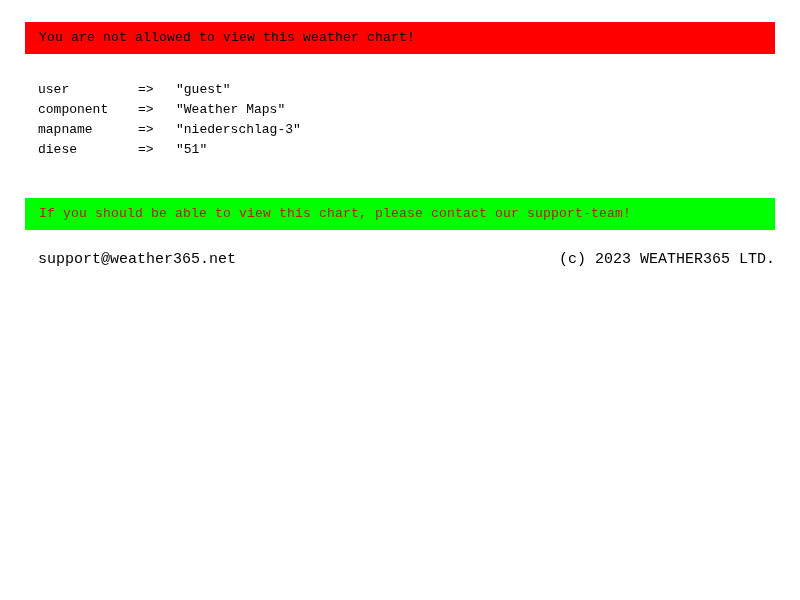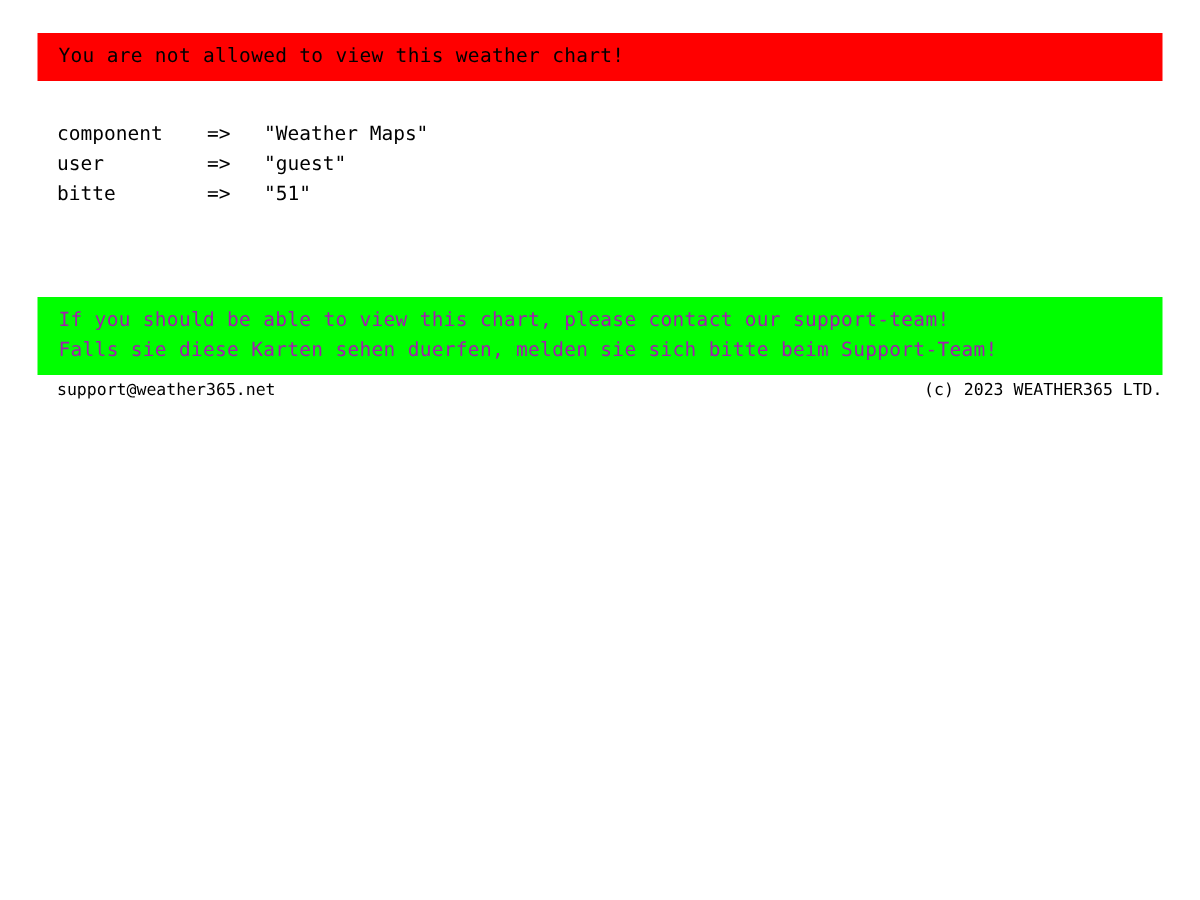--- a/index.html
+++ b/index.html
@@ -12,37 +12,38 @@
   }
   body {
     font-family: "DejaVu Sans Mono", monospace;
     font-size: 13px;
     color: #000000;
   }
   .page {
     position: relative;
     width: 800px;
     height: 600px;
+    font-family: Liberation Mono, monospace;
   }
   .banner {
     position: absolute;
     left: 25px;
     width: 750px;
     box-sizing: border-box;
     padding: 6px 14px;
   }
   .banner-error {
     top: 22px;
     background: #ff0000;
     color: #000000;
   }
   .banner-info {
     top: 198px;
     background: #00ff00;
-    color: #a21caf;
+    color: #b91c1c;
   }
   .banner-line {
     white-space: pre;
     line-height: 20px;
     font-size: 13px;
     letter-spacing: 0.2px;
   }
   .params {
     position: absolute;
     left: 38px;
@@ -66,56 +67,60 @@
     position: absolute;
     left: 38px;
     top: 250px;
     width: 737px;
     display: flex;
     justify-content: space-between;
     align-items: baseline;
   }
   .footer span {
     white-space: pre;
-    font-size: 11px;
+    font-size: 15px;
     line-height: 20px;
   }
 </style>
 </head>
 <body>
 
 <div class="page">
 
   <div class="banner banner-error">
     <div class="banner-line">You are not allowed to view this weather chart!</div>
   </div>
 
   <table class="params">
     <tbody>
       <tr>
+        <td class="key">user</td>
+        <td class="arrow">=&gt;</td>
+        <td class="value">"guest"</td>
+      </tr>
+      <tr>
         <td class="key">component</td>
         <td class="arrow">=&gt;</td>
         <td class="value">"Weather Maps"</td>
       </tr>
       <tr>
-        <td class="key">user</td>
+        <td class="key">mapname</td>
         <td class="arrow">=&gt;</td>
-        <td class="value">"guest"</td>
+        <td class="value">"niederschlag-3"</td>
       </tr>
       <tr>
-        <td class="key">bitte</td>
+        <td class="key">diese</td>
         <td class="arrow">=&gt;</td>
         <td class="value">"51"</td>
       </tr>
     </tbody>
   </table>
 
   <div class="banner banner-info">
     <div class="banner-line">If you should be able to view this chart, please contact our support-team!</div>
-    <div class="banner-line">Falls sie diese Karten sehen duerfen, melden sie sich bitte beim Support-Team!</div>
   </div>
 
   <div class="footer">
     <span>support@weather365.net</span>
     <span>(c) 2023 WEATHER365 LTD.</span>
   </div>
 
 </div>
 
 </body></html>

